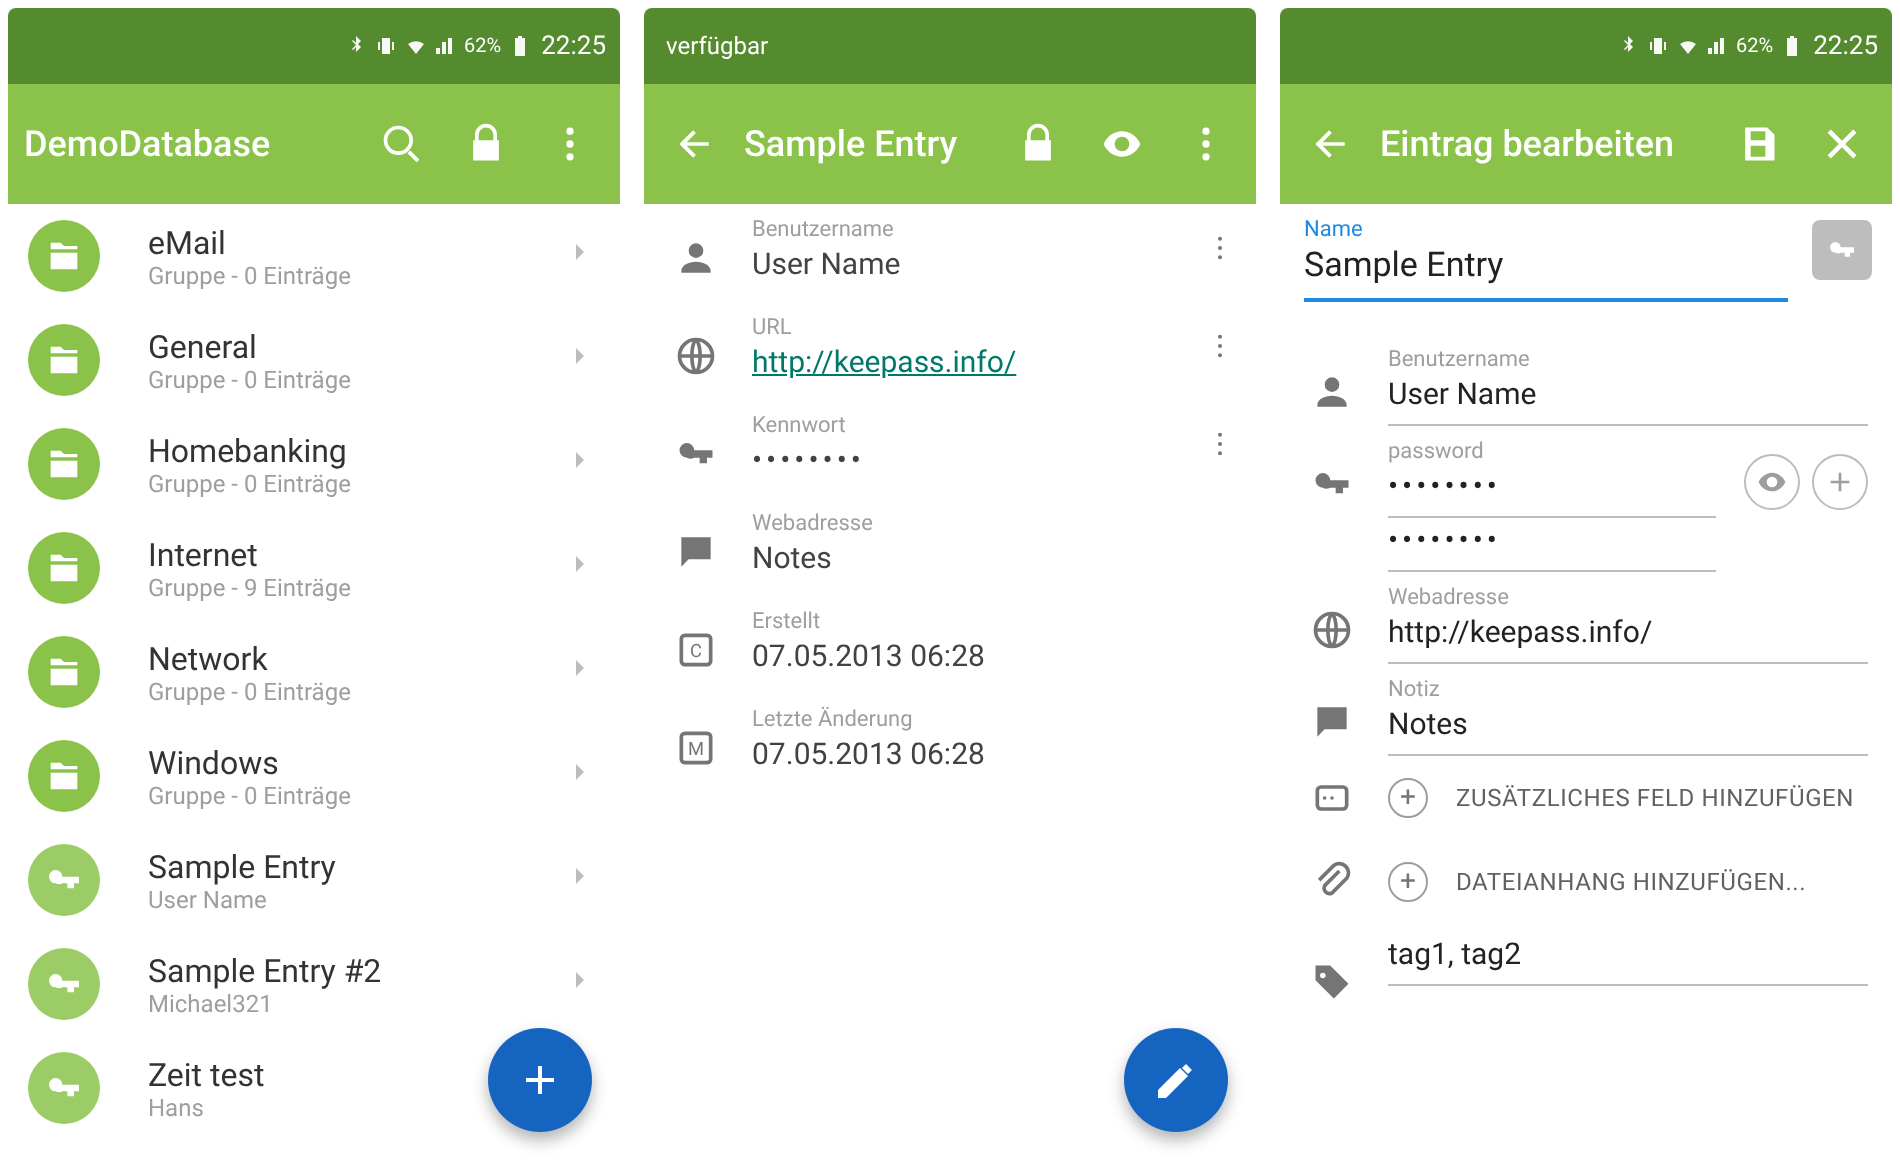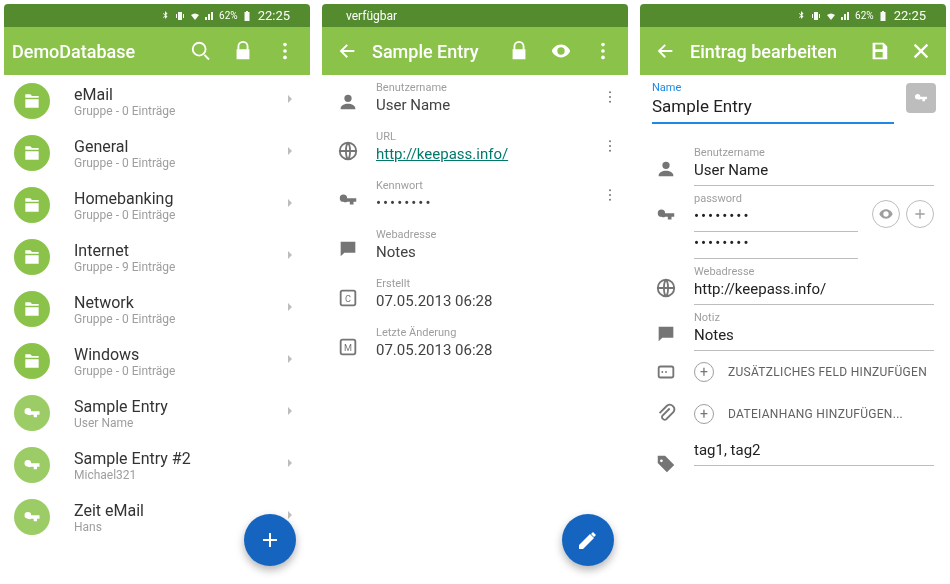--- a/index.html
+++ b/index.html
@@ -1,28 +1,28 @@
 <!DOCTYPE html>
 <html><head>
 <meta charset="utf-8">
 <style>
   * { box-sizing: border-box; margin: 0; padding: 0; font-family: Roboto, Arial, sans-serif; }
   body { background: #fff; width: 950px; height: 584px; display: flex; gap: 12px; padding: 4px; }
   .phone { flex: 1; background: #fff; display: flex; flex-direction: column; border-radius: 4px; overflow: hidden; position: relative; }
 
-  .status-bar { height: 23px; background: #558b2f; color: #fff; display: flex; align-items: center; justify-content: flex-end; font-size: 12px; padding: 0 20px; gap: 3px; }
+  .status-bar { height: 38px; background: #558b2f; color: #fff; display: flex; align-items: center; justify-content: flex-end; font-size: 12px; padding: 0 7px; gap: 3px; }
   .status-bar.left-content { justify-content: space-between; }
   .status-left { display:flex; align-items:center; gap:4px;}
   .status-left span.txt { font-size:12px; }
   .sicons { display:flex; align-items:center; gap:3px; }
   .sicons svg { width:12px; height:12px; fill:#fff; opacity:.95; }
   .battery-txt { font-size:10px; }
   .time { font-size:13px; margin-left:2px; }
 
-  .app-bar { height: 48px; background: #8bc34a; color:#fff; display:flex; align-items:center; padding:0 8px; gap:8px; }
+  .app-bar { height: 60px; background: #8bc34a; color:#fff; display:flex; align-items:center; padding:0 8px; gap:8px; }
   .app-bar .title { font-size: 18px; font-weight:500; flex:1; white-space:nowrap; overflow:hidden; text-overflow:ellipsis; }
   .app-bar svg { width:22px; height:22px; fill:#fff; }
   .app-bar .ab-btn { padding:6px; display:flex; align-items:center; justify-content:center; cursor:pointer; }
 
   .content { flex:1; overflow:hidden; background:#fff; position:relative; }
 
   
   .list { display:flex; flex-direction:column; }
   .row { display:flex; align-items:center; padding:8px 12px 8px 10px; gap:24px; cursor:pointer; }
   .row .avatar { width:36px; height:36px; border-radius:50%; background:#8bc34a; display:flex; align-items:center; justify-content:center; flex-shrink:0;}
@@ -238,21 +238,21 @@
               <path d="M9 6l6 6-6 6"></path>
             </svg></div>
         </div>
         <div class="row">
           <div class="avatar light">
             <svg viewBox="0 0 24 24">
               <path d="M7 14a4 4 0 1 1 4-4h10v4h-3v3h-4v-3h-3a4 4 0 0 1-4 0z"></path>
             </svg>
           </div>
           <div class="texts">
-            <div class="title">Zeit eMail</div>
+            <div class="title">Zeit test</div>
             <div class="sub">Hans</div>
           </div>
           <div class="chev"><svg viewBox="0 0 24 24">
               <path d="M9 6l6 6-6 6"></path>
             </svg></div>
         </div>
       </div>
     <div class="fab">
         <svg viewBox="0 0 24 24">
           <path d="M11 5h2v6h6v2h-6v6h-2v-6H5v-2h6z"></path>

